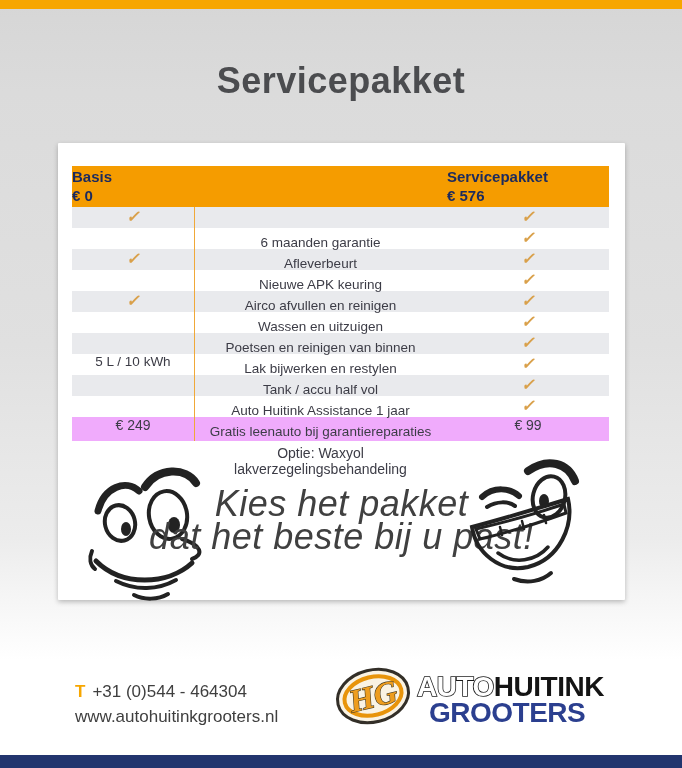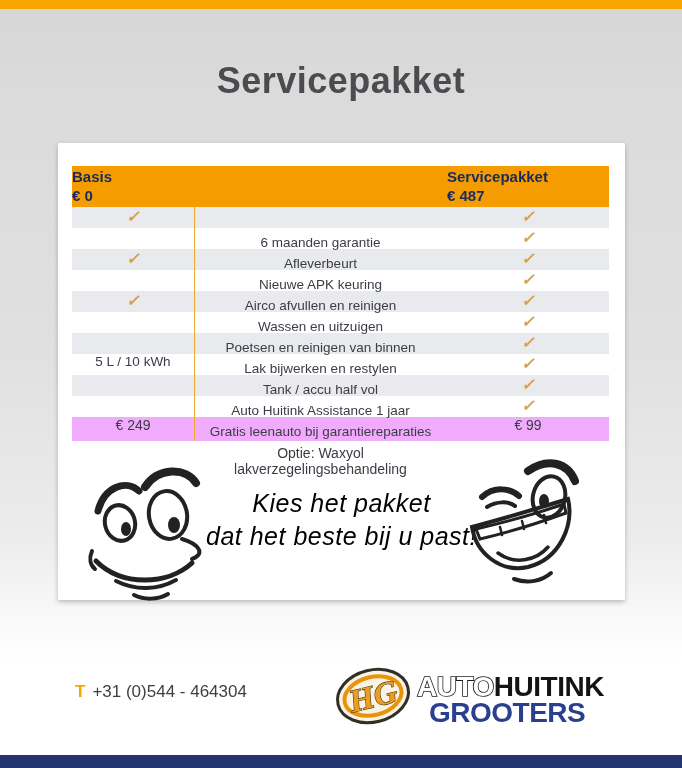--- a/index.html
+++ b/index.html
@@ -27,21 +27,21 @@
   .c3{width:162px;}
   #thead{height:41px;background:#f59c00;color:#1b2a5e;font-size:15px;font-weight:700;line-height:1.25;}
   #thead .cell{flex-direction:column;}
   .body-row{height:21px;font-size:13.5px;color:#3c3c46;}
   .body-row .c1,.body-row .c2,#option-row .c1,#option-row .c2{border-right:1px solid #f0a838;}
   .shade{background:#e9eaed;}
   .plain{background:#ffffff;}
   .check{color:#d9a04a;font-weight:700;font-style:italic;font-size:16px;}
   #option-row{height:24px;background:#f0abfc;font-size:14px;color:#3c3c46;}
   #tagline{position:absolute;left:0;top:344px;width:567px;text-align:center;
-    font-style:italic;font-size:25px;color:#000000;line-height:33px;letter-spacing:.5px;}
+    font-style:italic;font-size:36px;color:#404040;line-height:33px;letter-spacing:.5px;}
   .smiley{position:absolute;}
   #smiley-left{left:24px;top:318px;}
   #smiley-right{left:398px;top:312px;}
   #footer{position:absolute;left:0;top:650px;width:545px;height:105px;}
   #phone-block{position:absolute;left:75px;top:32px;font-size:17px;color:#3f3f3f;}
   #phone-line{margin:0 0 5px 0;}
   #phone-prefix{color:#f7a600;font-weight:700;margin-right:7px;}
   #website{color:#3f3f3f;text-decoration:none;}
   #logo{position:absolute;left:333px;top:14px;}
   .svg-stroke{stroke:#222222;fill:none;stroke-linecap:round;}
@@ -58,21 +58,21 @@
   <div id="card">
     <div id="table">
       <div id="thead" class="trow">
         <div class="cell c1">
           <span>Basis</span>
           <span>€ 0</span>
         </div>
         <div class="cell c2"></div>
         <div class="cell c3">
           <span>Servicepakket</span>
-          <span>€ 487</span>
+          <span>€ 576</span>
         </div>
       </div>
 
       <div id="tbody">
   <div class="trow body-row shade">
     <div class="cell c1 check">✓</div>
     <div class="cell c2">6 maanden garantie</div>
     <div class="cell c3 check">✓</div>
   </div>
 
@@ -167,20 +167,21 @@
       <path class="svg-stroke" stroke-width="3" fill="#fff" d="M20,74 C50,67 88,56 108,49 L110,58 C88,66 50,78 24,84 Z"></path>
       <path class="svg-stroke" stroke-width="2.5" d="M44,72 L46,80 M66,66 L68,74 M88,60 L90,68"></path>
       <path class="svg-stroke" stroke-width="3.5" d="M42,98 C58,110 80,106 92,92"></path>
       <path class="svg-stroke" stroke-width="4" d="M58,124 C72,129 86,126 95,118"></path>
     </svg>
   </div>
 
   <div id="footer">
     <div id="phone-block">
       <p id="phone-line"><span id="phone-prefix">T</span><span>+31 (0)544 - 464304</span></p>
+      <a id="website" href="#">www.autohuitinkgrooters.nl</a>
     </div>
 
     <svg id="logo" width="300" height="64" viewBox="0 0 300 64">
       <g transform="rotate(-14 40 32)">
         <ellipse cx="40" cy="32" rx="36" ry="26" fill="#faf3e3" stroke="#332f28" stroke-width="3"></ellipse>
         <ellipse cx="40" cy="32" rx="29" ry="19" fill="none" stroke="#e8940a" stroke-width="4"></ellipse>
         <text x="40" y="43" text-anchor="middle" font-family="Liberation Serif, serif" font-style="italic" font-weight="700" font-size="32" fill="#ee9d1e" stroke="#44391f" stroke-width="1.2" paint-order="stroke">HG</text>
       </g>
       <text x="84" y="32" font-family="Liberation Sans, sans-serif" font-weight="700" font-size="28" letter-spacing="-0.5">
         <tspan fill="#ffffff" stroke="#1a1a1a" stroke-width="1.6" paint-order="stroke">AUTO</tspan><tspan fill="#141414">HUITINK</tspan>

